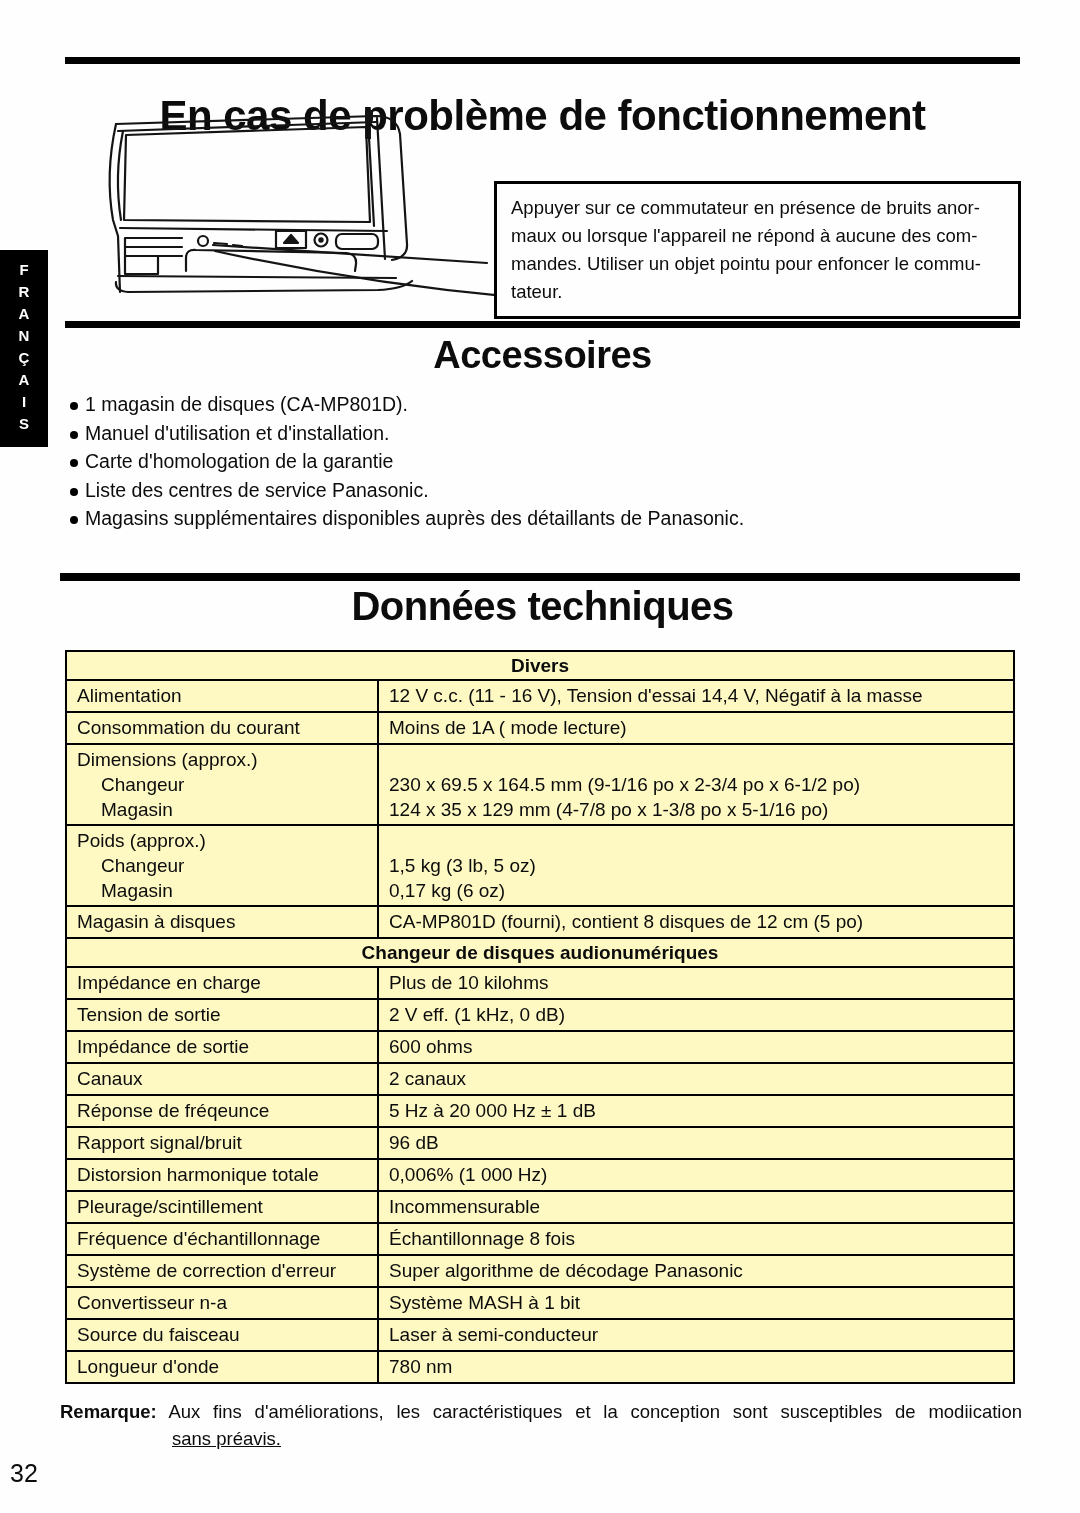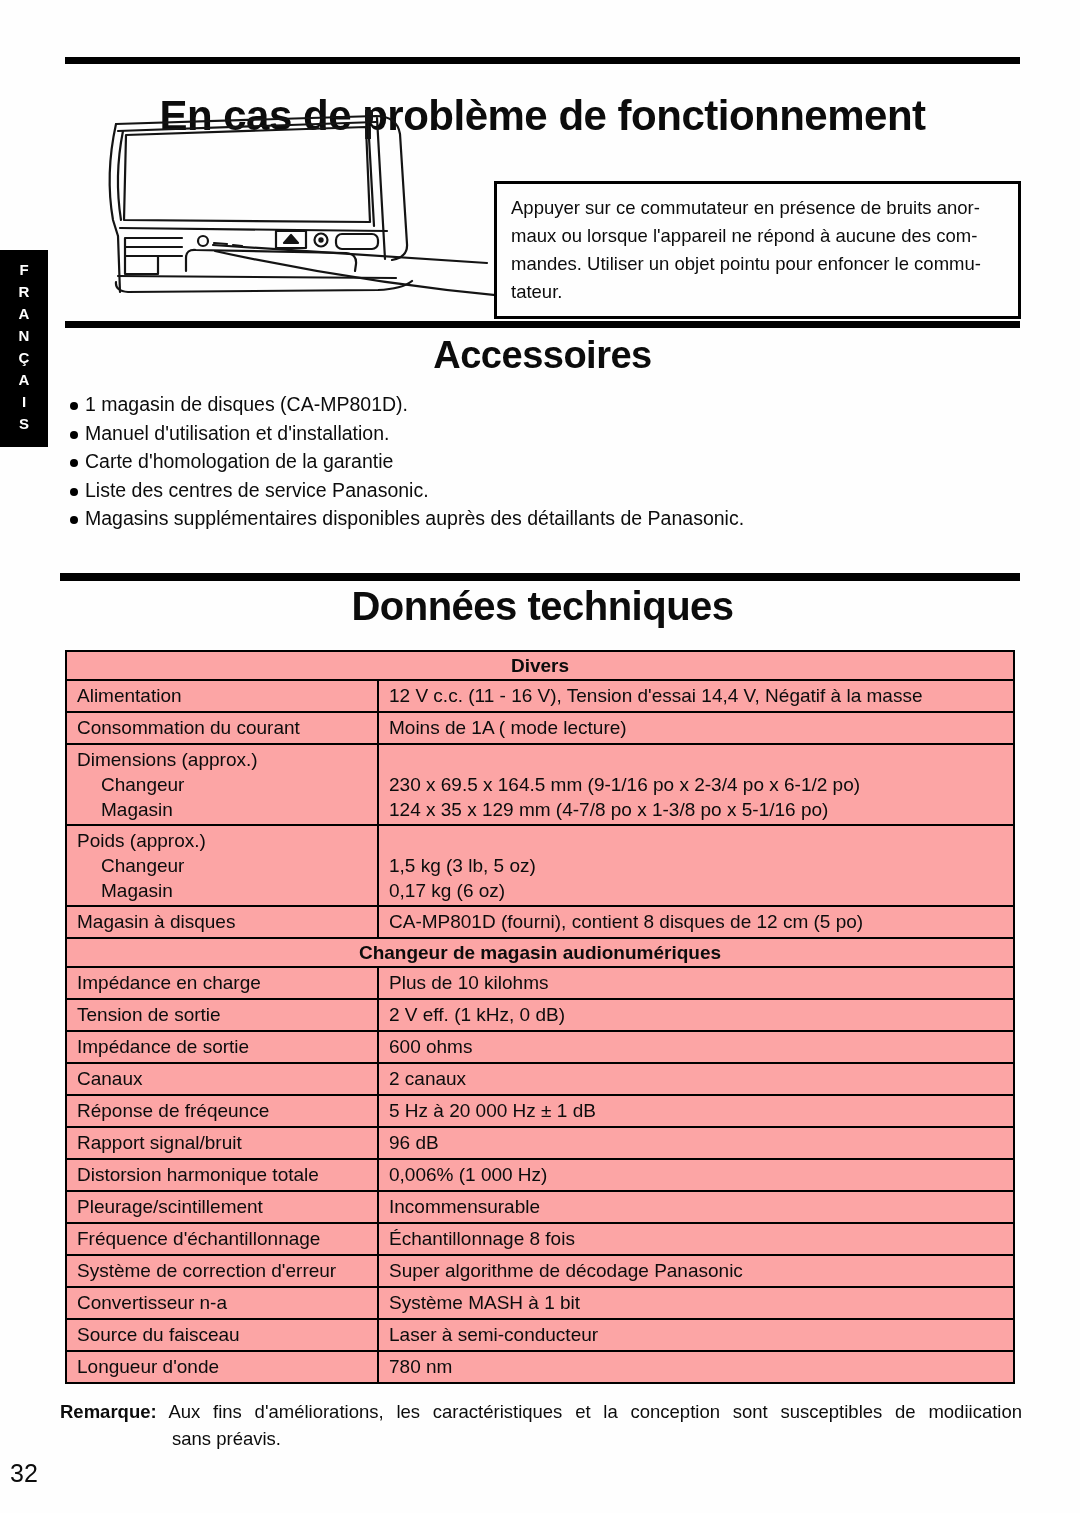--- a/index.html
+++ b/index.html
@@ -31,30 +31,30 @@
     font-size:18.5px; line-height:28px; z-index:2;margin-left:6px;
   }
 
   .acc-list { position:absolute; left:70px; top:390px; margin:0; padding:0; font-size:19.5px; }
   .acc-list li { list-style:none; line-height:28.6px; }
   .acc-list li::before {
     content:""; display:inline-block; width:8px; height:8px; background:#000;
     border-radius:50%; margin-right:7px; vertical-align:1px;
   }
 
-  table.spec { position:absolute; left:65px; top:650px; width:950px; border-collapse:collapse; font-size:19px; background:#fca5a5; }
+  table.spec { position:absolute; left:65px; top:650px; width:950px; border-collapse:collapse; font-size:19px; background:#fef9c3; }
   table.spec td { border:2px solid #000; padding:2px 10px; vertical-align:middle; line-height:24px; height:26px; }
   table.spec td.lbl { width:290px; }
   table.spec td.sec { text-align:center; font-weight:bold; height:25px; line-height:25px; padding:1px; }
   .gline { height:25px; line-height:25px; }
   .gsub { padding-left:24px; }
 
   .note { position:absolute; left:60px; top:1398px; width:962px; font-size:18.5px; line-height:27px; }
   .note .l1 { text-align:justify; text-align-last:justify; }
-  .note .l2 { padding-left:112px; }
+  .note .l2 { padding-left:112px;text-decoration:underline; }
   .note b { font-weight:bold; }
 
   .page-number { position:absolute; left:10px; top:1459px; font-size:25px; font-weight:normal; }
   .model-badge {
     position:absolute; left:181px; top:1524px; width:186px; height:41px; background:#d946ef;
     color:#fff; font-weight:bold; font-size:16px; letter-spacing:0.5px;
     display:flex; align-items:center; justify-content:center;
   }
 </style>
 </head>
@@ -169,21 +169,21 @@
         <div class="gline"></div>
         <div class="gline">1,5 kg (3 lb, 5 oz)</div>
         <div class="gline">0,17 kg (6 oz)</div>
       </td>
     </tr>
     <tr>
       <td class="lbl">Magasin à disques</td>
       <td>CA-MP801D (fourni), contient 8 disques de 12 cm (5 po)</td>
     </tr>
     <tr>
-      <td class="sec" colspan="2">Changeur de magasin audionumériques</td>
+      <td class="sec" colspan="2">Changeur de disques audionumériques</td>
     </tr>
     <tr>
       <td class="lbl">Impédance en charge</td>
       <td>Plus de 10 kilohms</td>
     </tr>
     <tr>
       <td class="lbl">Tension de sortie</td>
       <td>2 V eff. (1 kHz, 0 dB)</td>
     </tr>
     <tr>

